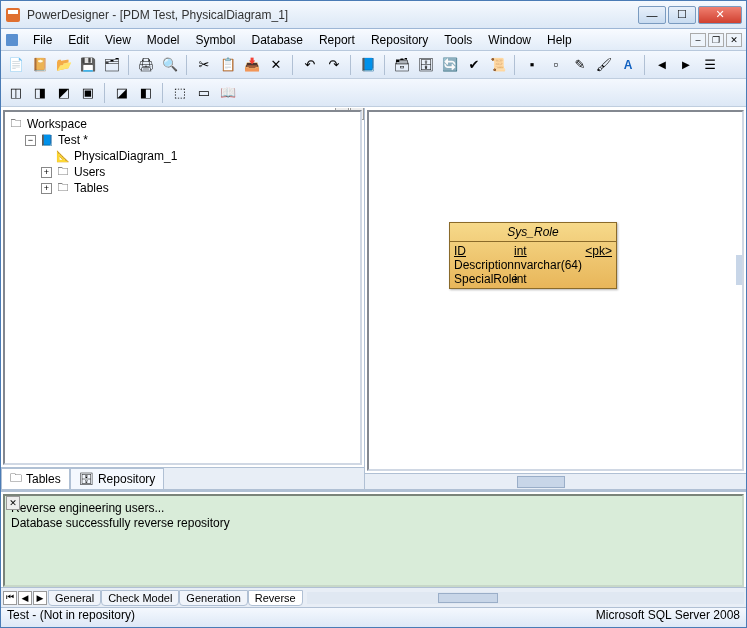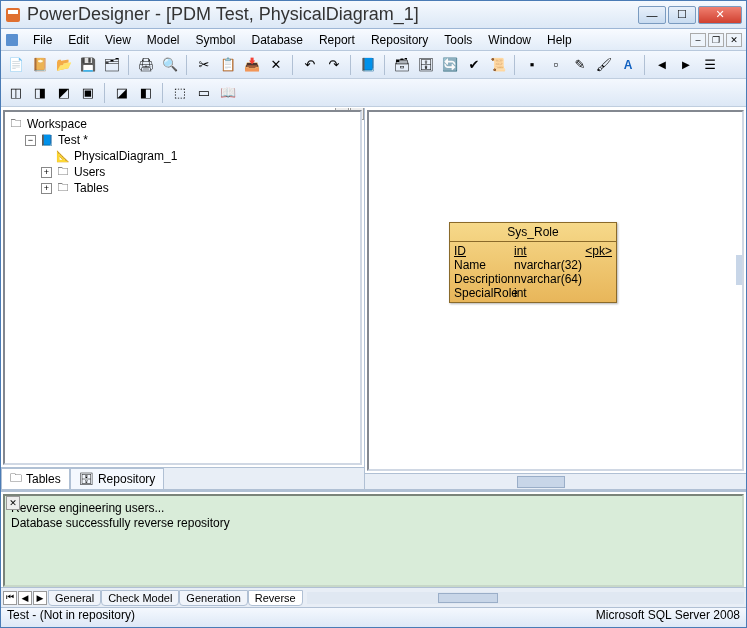--- a/index.html
+++ b/index.html
@@ -1,21 +1,21 @@
 <!DOCTYPE html>
 <html><head>
 <meta charset="utf-8">
 <style>
 * { box-sizing: border-box; margin: 0; padding: 0; font-family: "Segoe UI", Tahoma, sans-serif; font-size: 12px; }
 body { background: #fff; width: 747px; height: 628px; overflow: hidden; display: flex; flex-direction: column; border: 1px solid #4a7bb5; }
 
 
 .titlebar { height: 28px; background: linear-gradient(#f5f9fe, #dce8f6); display: flex; align-items: center; padding: 0 4px; border-bottom: 1px solid #9db6d5; }
 .titlebar .app-icon { width: 16px; height: 16px; margin-right: 6px; }
-.titlebar .title { flex: 1; color: #333; font-size: 18px; }
+.titlebar .title { flex: 1; color: #333; font-size: 12px; }
 .winbtns { display: flex; gap: 0; }
 .winbtn { width: 28px; height: 18px; border: 1px solid #7a9bc0; border-radius: 2px; margin-left: 2px; display:flex;align-items:center;justify-content:center; font-size:11px; }
 .winbtn.min { background: linear-gradient(#e8f0fa,#c8dbf0); }
 .winbtn.max { background: linear-gradient(#e8f0fa,#c8dbf0); }
 .winbtn.close { background: linear-gradient(#f08070,#d04030); color:#fff; width:44px; }
 
 
 .menubar { height: 22px; background: linear-gradient(#f8fbff,#e2ecf8); display:flex; align-items:center; padding: 0 4px; border-bottom:1px solid #b8c8dc; }
 .menubar .menu-icon { width:14px;height:14px;margin-right:6px; }
 .menubar .menu-item { padding: 2px 8px; cursor:pointer; }
@@ -46,21 +46,21 @@
 .indent2 { padding-left:32px; }
 
 .left-tabs { height:22px; display:flex; border-top:1px solid #b0c0d4; background:#e8eef6; }
 .left-tab { padding:2px 8px; border:1px solid #b0c0d4; border-bottom:none; background:#f4f8fe; display:flex;align-items:center;gap:4px; cursor:pointer; font-size:11px; }
 .left-tab.active { background:#fff; }
 
 
 .right-pane { flex:1; display:flex; flex-direction:column; }
 .canvas { flex:1; background:#fff; position:relative; overflow:auto; border:2px inset #d0d8e4; margin:2px; }
 .table-entity { position:absolute; left:80px; top:110px; width:168px; border:1px solid #8a6a2a; background:linear-gradient(#f6d98a,#e8b65a); font-size:11px; box-shadow:1px 1px 2px rgba(0,0,0,0.3); }
-.table-entity .ent-title { text-align:center; padding:2px; border-bottom:1px solid #8a6a2a; font-weight:normal; }
+.table-entity .ent-title { text-align:center; padding:2px; border-bottom:1px solid #8a6a2a; font-weight:normal;font-style:italic; }
 .table-entity .ent-body { padding:2px 4px; }
 .ent-row { display:flex; }
 .ent-col1 { width:60px; }
 .ent-col2 { width:70px; }
 .ent-col3 { flex:1; text-align:right; }
 .ent-row.pk .ent-col1, .ent-row.pk .ent-col2, .ent-row.pk .ent-col3 { text-decoration:underline; }
 
 .hscroll { height:16px; background:#e8eef6; border-top:1px solid #b0c0d4; position:relative; }
 .hscroll .thumb { position:absolute; left:40%; width:48px; height:12px; top:2px; background:#c8d6e8; border:1px solid #9aaec8; }
 .vscroll-hint { position:absolute; right:0; top:40%; width:6px; height:30px; background:#c8d6e8; }
@@ -231,25 +231,20 @@
       <div class="vscroll-hint"></div>
       <div class="table-entity">
         <div class="ent-title">Sys_Role</div>
         <div class="ent-body">
           <div class="ent-row pk">
             <span class="ent-col1">ID</span>
             <span class="ent-col2">int</span>
             <span class="ent-col3">&lt;pk&gt;</span>
           </div>
           <div class="ent-row">
-            <span class="ent-col1">Name</span>
-            <span class="ent-col2">nvarchar(32)</span>
-            <span class="ent-col3"></span>
-          </div>
-          <div class="ent-row">
             <span class="ent-col1">Description</span>
             <span class="ent-col2">nvarchar(64)</span>
             <span class="ent-col3"></span>
           </div>
           <div class="ent-row">
             <span class="ent-col1">SpecialRole</span>
             <span class="ent-col2">int</span>
             <span class="ent-col3"></span>
           </div>
         </div>

